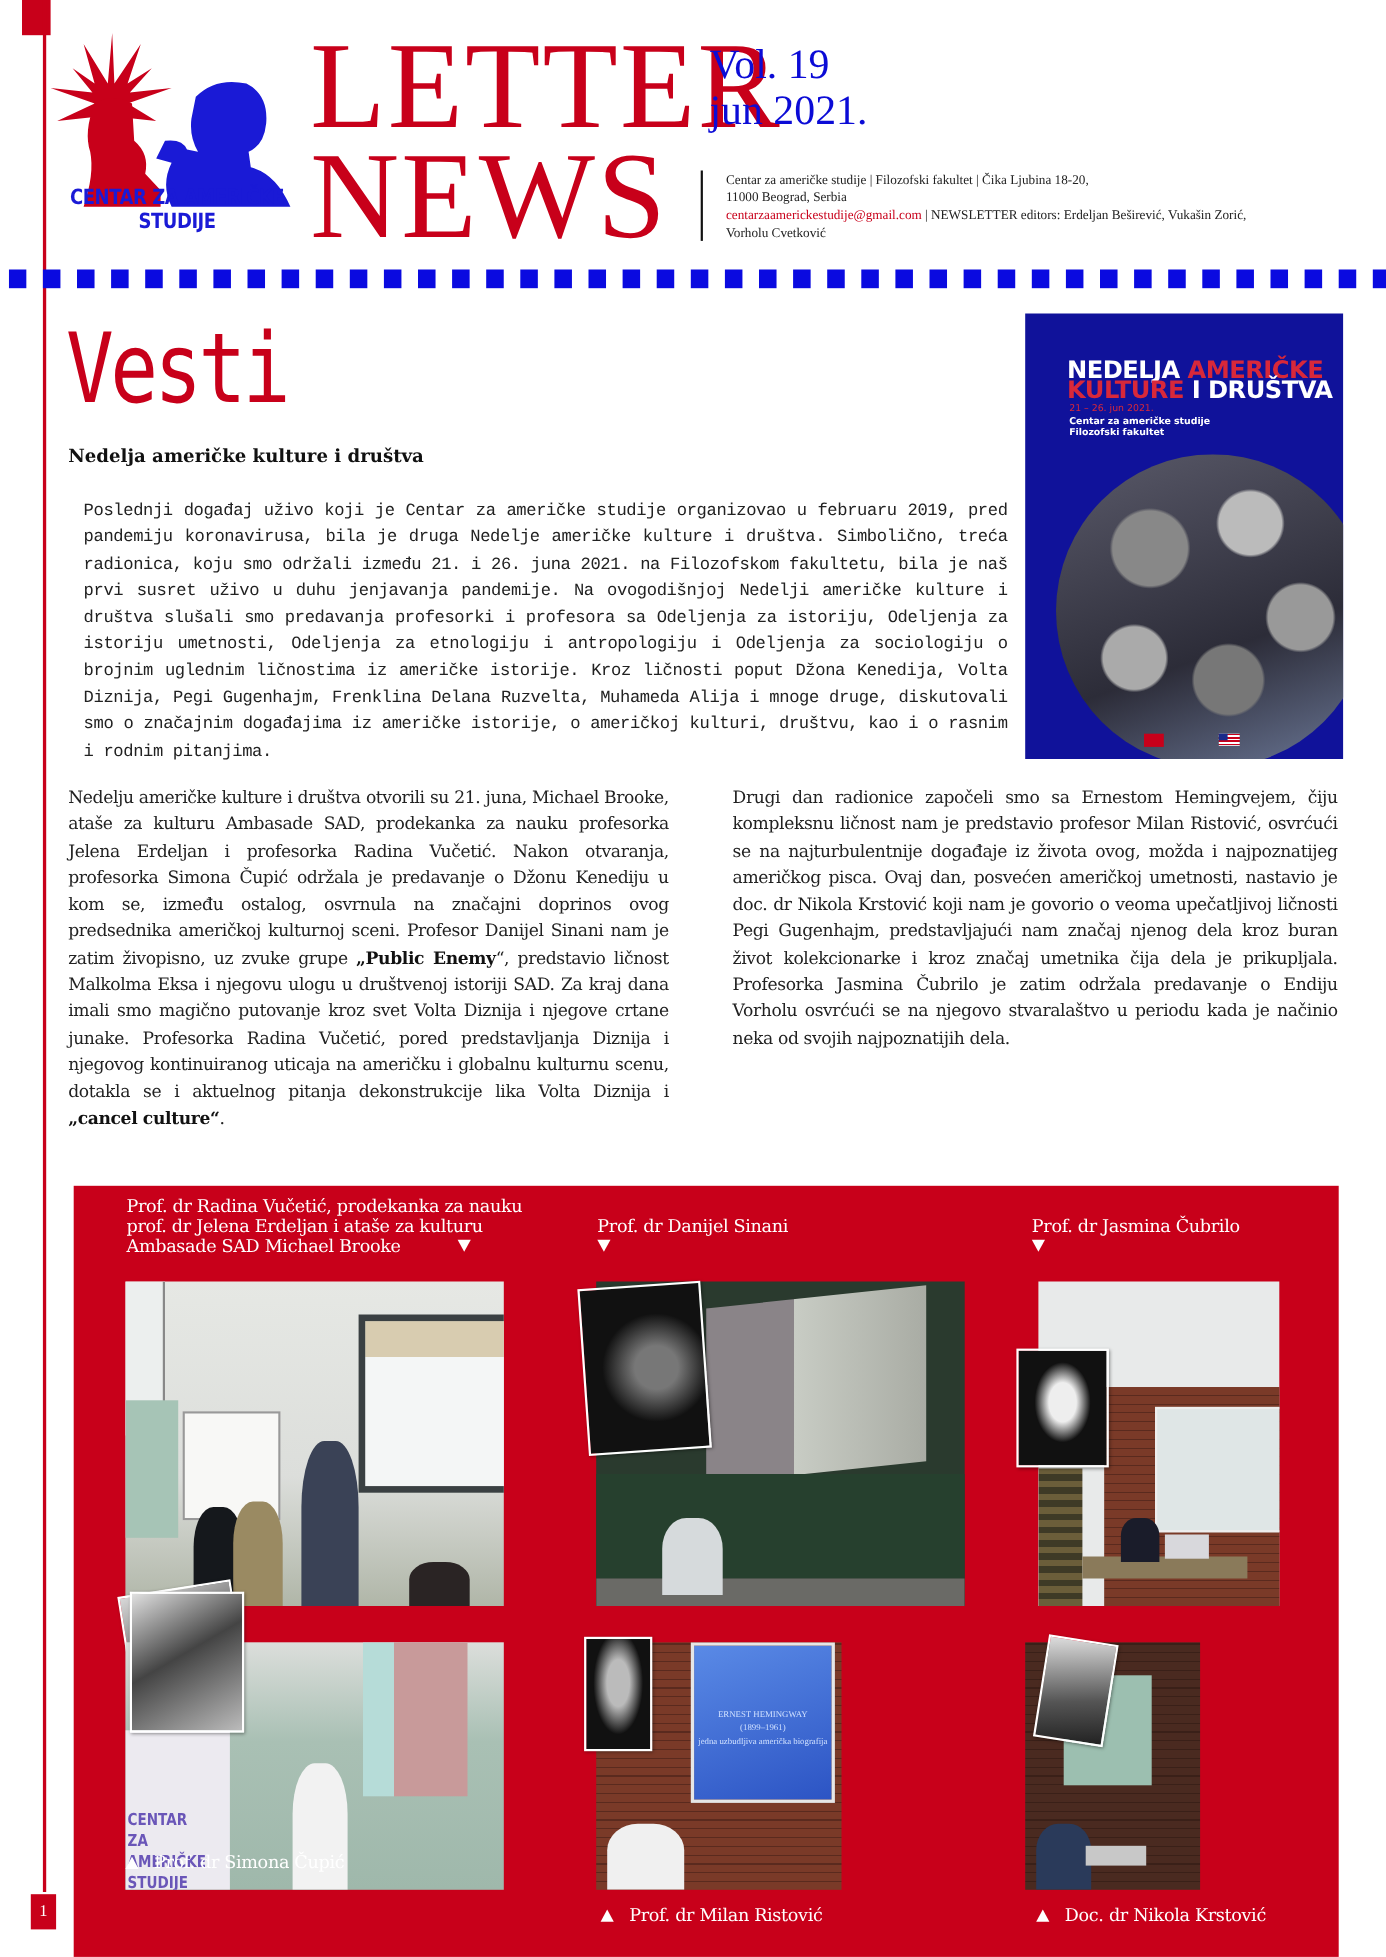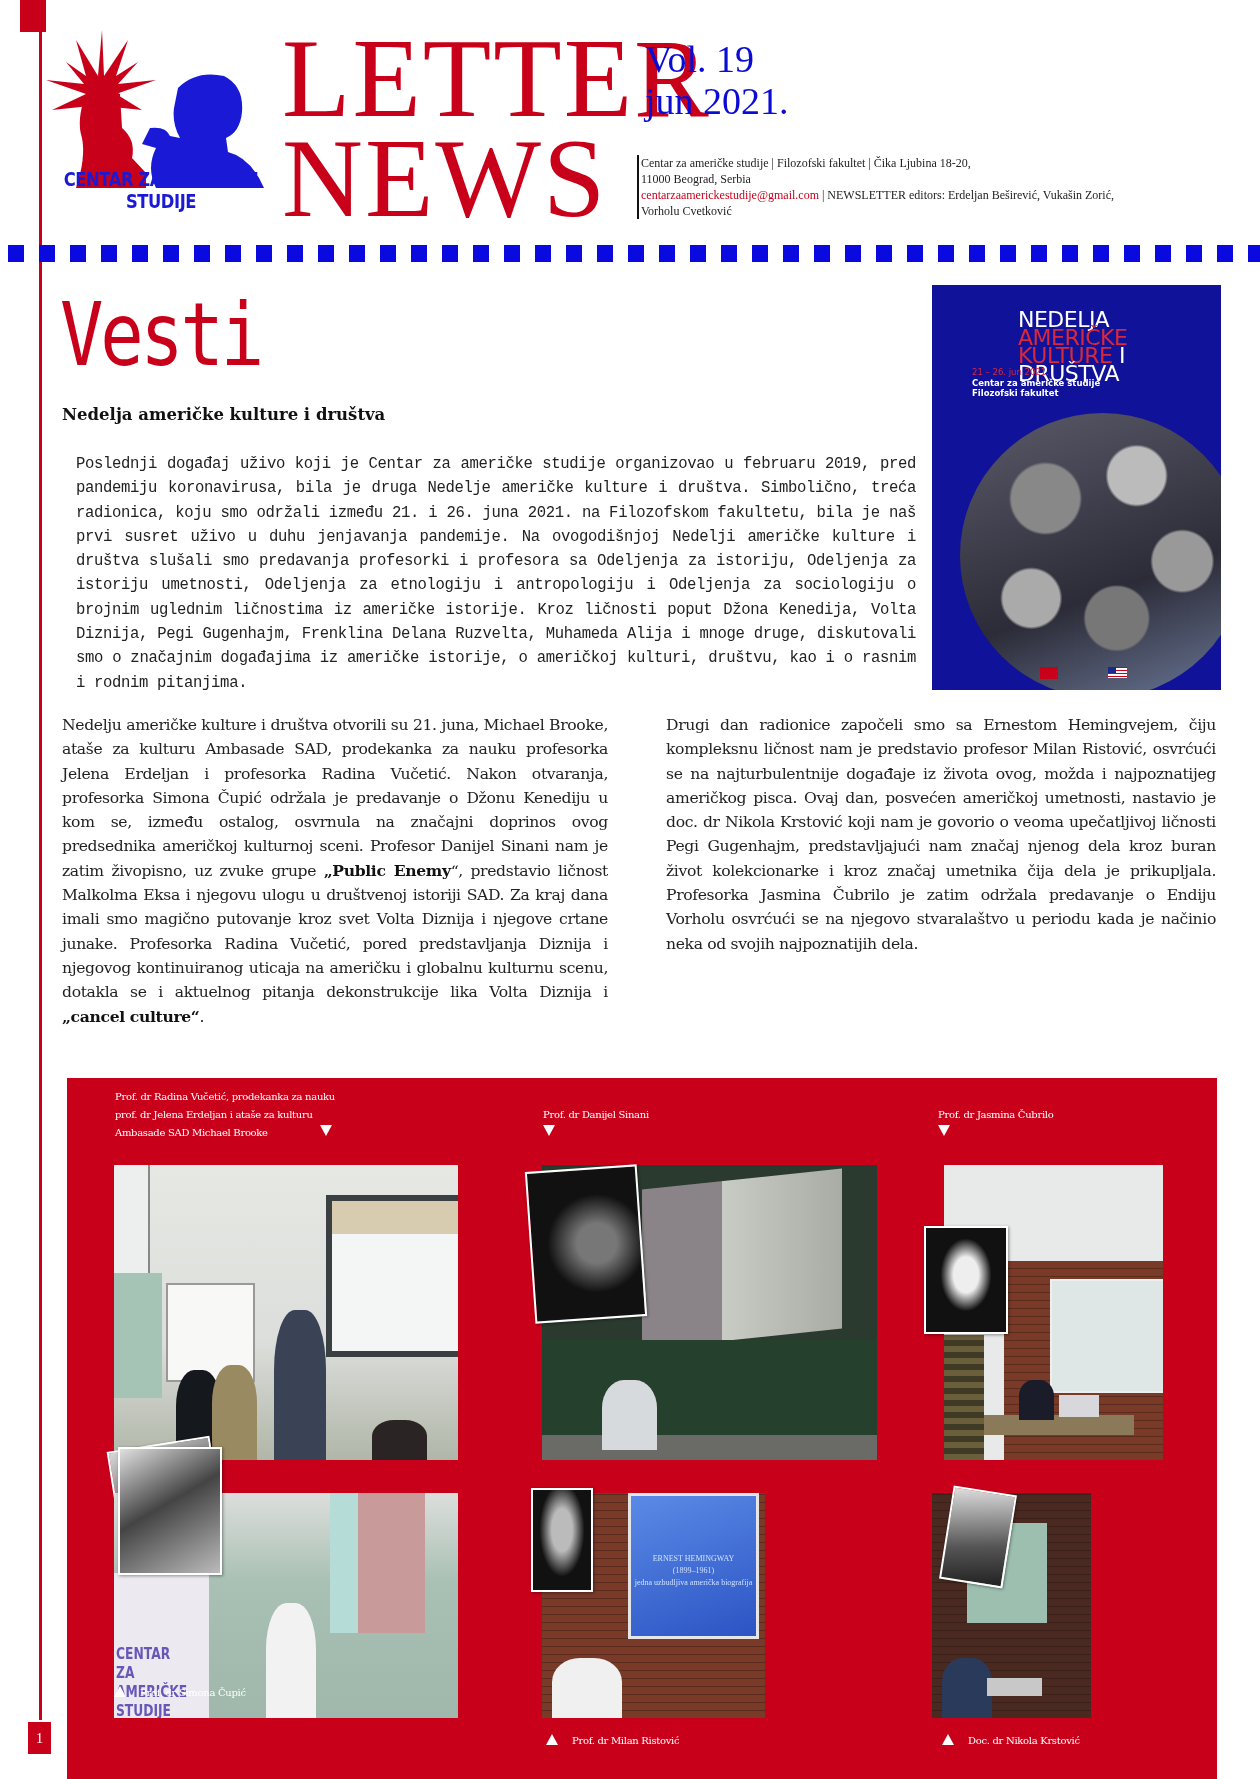--- a/index.html
+++ b/index.html
@@ -12,36 +12,36 @@
 
   
   .logo { position: absolute; left: 46px; top: 28px; width: 230px; height: 200px; }
   .logo-text { position: absolute; left: 46px; top: 168px; width: 230px; text-align: center; font-family: "DejaVu Sans", sans-serif; font-weight: bold; font-size: 19px; line-height: 22px; color: #1a1ad6; letter-spacing: -0.5px; transform: scaleX(0.86); transform-origin: center; }
 
   .masthead { position: absolute; left: 282px; top: 28px; font-family: "Liberation Serif", serif; color: #c8001a; font-size: 112px; line-height: 100px; letter-spacing: 2px; }
   .masthead div { height: 100px; }
 
   .vol { position: absolute; left: 645px; top: 38px; font-family: "Liberation Serif", serif; color: #0b0bd6; font-size: 38px; line-height: 42px; }
 
-  .contact { position: absolute; left: 637px; top: 155px; border-left: 2px solid #111; padding-left: 2px; font-family: "Liberation Serif", serif; font-size: 12px; line-height: 16px; color: #222; width: 560px; }
+  .contact { position: absolute; left: 637px; top: 155px; border-left: 2px solid #111; padding-left: 21px; font-family: "Liberation Serif", serif; font-size: 12px; line-height: 16px; color: #222; width: 560px; }
   .contact .email { color: #c8001a; }
 
   
   .dots { position: absolute; left: 8px; top: 245px; width: 1252px; height: 17px;
     background-image: linear-gradient(90deg, #0a0ae0 0, #0a0ae0 16px, transparent 16px, transparent 31px);
     background-size: 31px 17px; background-repeat: repeat-x; }
 
   
   .vesti { position: absolute; left: 60px; top: 285px; font-family: "DejaVu Sans Mono", monospace; color: #c8001a; font-size: 88px; line-height: 100px; letter-spacing: -4px; transform: scaleX(0.82); transform-origin: left; }
   .article-title { position: absolute; left: 62px; top: 405px; font-family: "DejaVu Serif", serif; font-weight: bold; font-size: 16.5px; color: #111; }
 
   .intro { position: absolute; left: 76px; top: 452px; width: 840px; font-family: Liberation Mono, monospace; font-size: 15.6px; line-height: 24.3px; text-align: justify; color: #222; letter-spacing: -0.35px; }
 
   .poster { position: absolute; left: 932px; top: 285px; width: 289px; height: 405px; background: #10129a; overflow: hidden; }
-  .poster .pt1 { position: absolute; left: 38px; top: 26px; font-family: "DejaVu Sans", sans-serif; font-weight: normal; font-size: 22px; line-height: 18px; color: #fff; letter-spacing: -0.5px; margin-left: 48px; }
+  .poster .pt1 { position: absolute; left: 38px; top: 44px; font-family: "DejaVu Sans", sans-serif; font-weight: bold; font-size: 22px; line-height: 18px; color: #fff; letter-spacing: -0.5px; }
   .poster .pt1 .red { color: #d8283a; }
   .poster .pdate { position: absolute; left: 40px; top: 82px; font-family: "DejaVu Sans", sans-serif; font-size: 8.5px; color: #d8283a; }
   .poster .psub { position: absolute; left: 40px; top: 93px; font-family: "DejaVu Sans", sans-serif; font-size: 8.5px; line-height: 10px; color: #fff; font-weight: bold; }
   .poster .collage { position: absolute; left: 28px; top: 128px; width: 285px; height: 285px; border-radius: 50%; background:
       radial-gradient(circle at 30% 30%, #888 0 12%, transparent 13%),
       radial-gradient(circle at 62% 22%, #bbb 0 10%, transparent 11%),
       radial-gradient(circle at 78% 52%, #999 0 11%, transparent 12%),
       radial-gradient(circle at 25% 65%, #aaa 0 10%, transparent 11%),
       radial-gradient(circle at 55% 72%, #777 0 12%, transparent 13%),
       linear-gradient(160deg, #5a5a6a, #2c2c38 60%, #6d7a9a); }
@@ -50,21 +50,21 @@
   .poster .plogo { position: absolute; left: 108px; top: 382px; width: 18px; height: 12px; background: #c8001a; }
 
   
   .col { position: absolute; font-family: "DejaVu Serif", serif; font-size: 15.6px; line-height: 24.3px; text-align: justify; color: #222; letter-spacing: -0.35px; }
   .col.left { left: 62px; top: 713px; width: 546px; }
   .col.right { left: 666px; top: 713px; width: 550px; }
   .col b { font-weight: bold; color: #111; }
 
   
   .red-section { position: absolute; left: 67px; top: 1078px; width: 1150px; height: 701px; background: #c8001a; }
-  .cap { position: absolute; color: #fff; font-family: "DejaVu Serif", serif; font-size: 10px; line-height: 18px; letter-spacing: -0.3px; }
+  .cap { position: absolute; color: #fff; font-family: "DejaVu Serif", serif; font-size: 16px; line-height: 18px; letter-spacing: -0.3px; }
   .tri-down { display: inline-block; width: 0; height: 0; border-left: 6px solid transparent; border-right: 6px solid transparent; border-top: 11px solid #fff; }
   .tri-up { display: inline-block; width: 0; height: 0; border-left: 6px solid transparent; border-right: 6px solid transparent; border-bottom: 11px solid #fff; vertical-align: -1px; margin-right: 14px; }
 
   .photo { position: absolute; overflow: hidden; }
   .inset { position: absolute; border: 2px solid #fff; box-shadow: 1px 1px 3px rgba(0,0,0,0.4); }
 
   
   .p1 { left: 114px; top: 1165px; width: 344px; height: 295px; background: linear-gradient(180deg, #e6e8e4 0, #dcdedb 60%, #b0b6a8 100%); }
   .p1 .window { position: absolute; left: 212px; top: 30px; width: 130px; height: 150px; border: 6px solid #3a4042; background: linear-gradient(#d8ccb0 0 22%, #f4f6f6 22% 60%, #f4f6f6 60%); }
   .p1 .board { position: absolute; left: 52px; top: 118px; width: 85px; height: 95px; background: #f8f8f6; border: 2px solid #999; }

